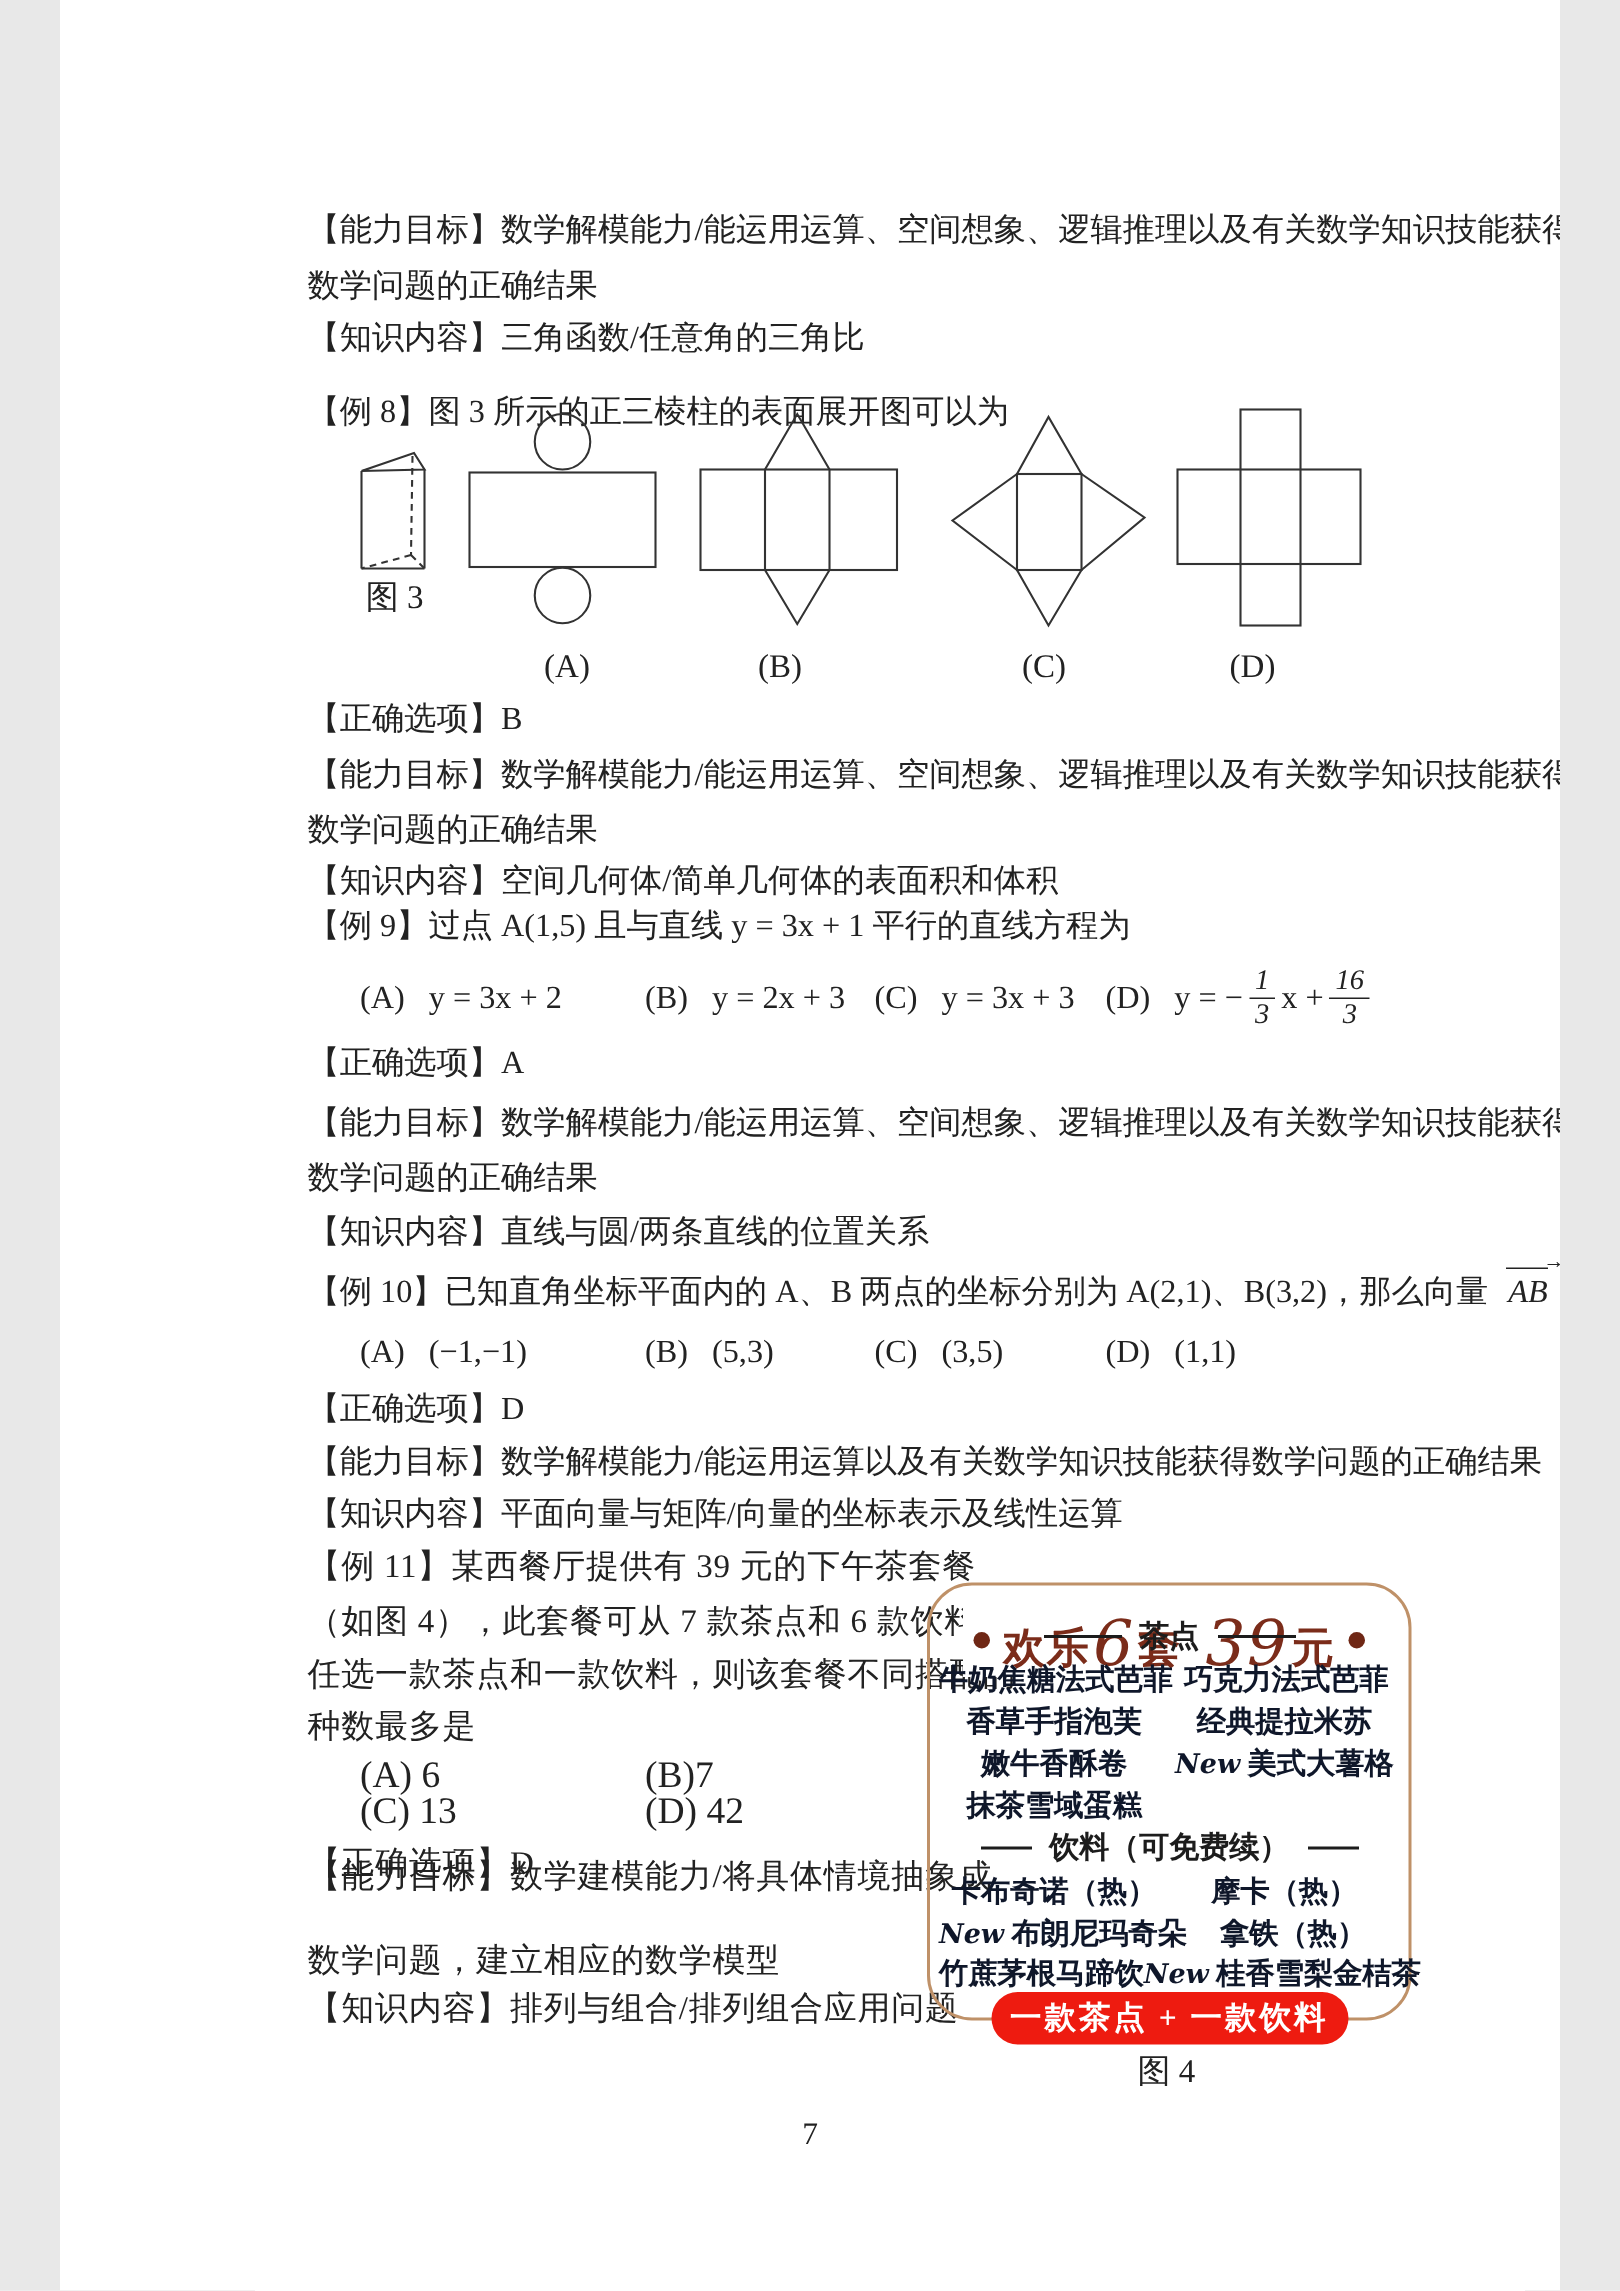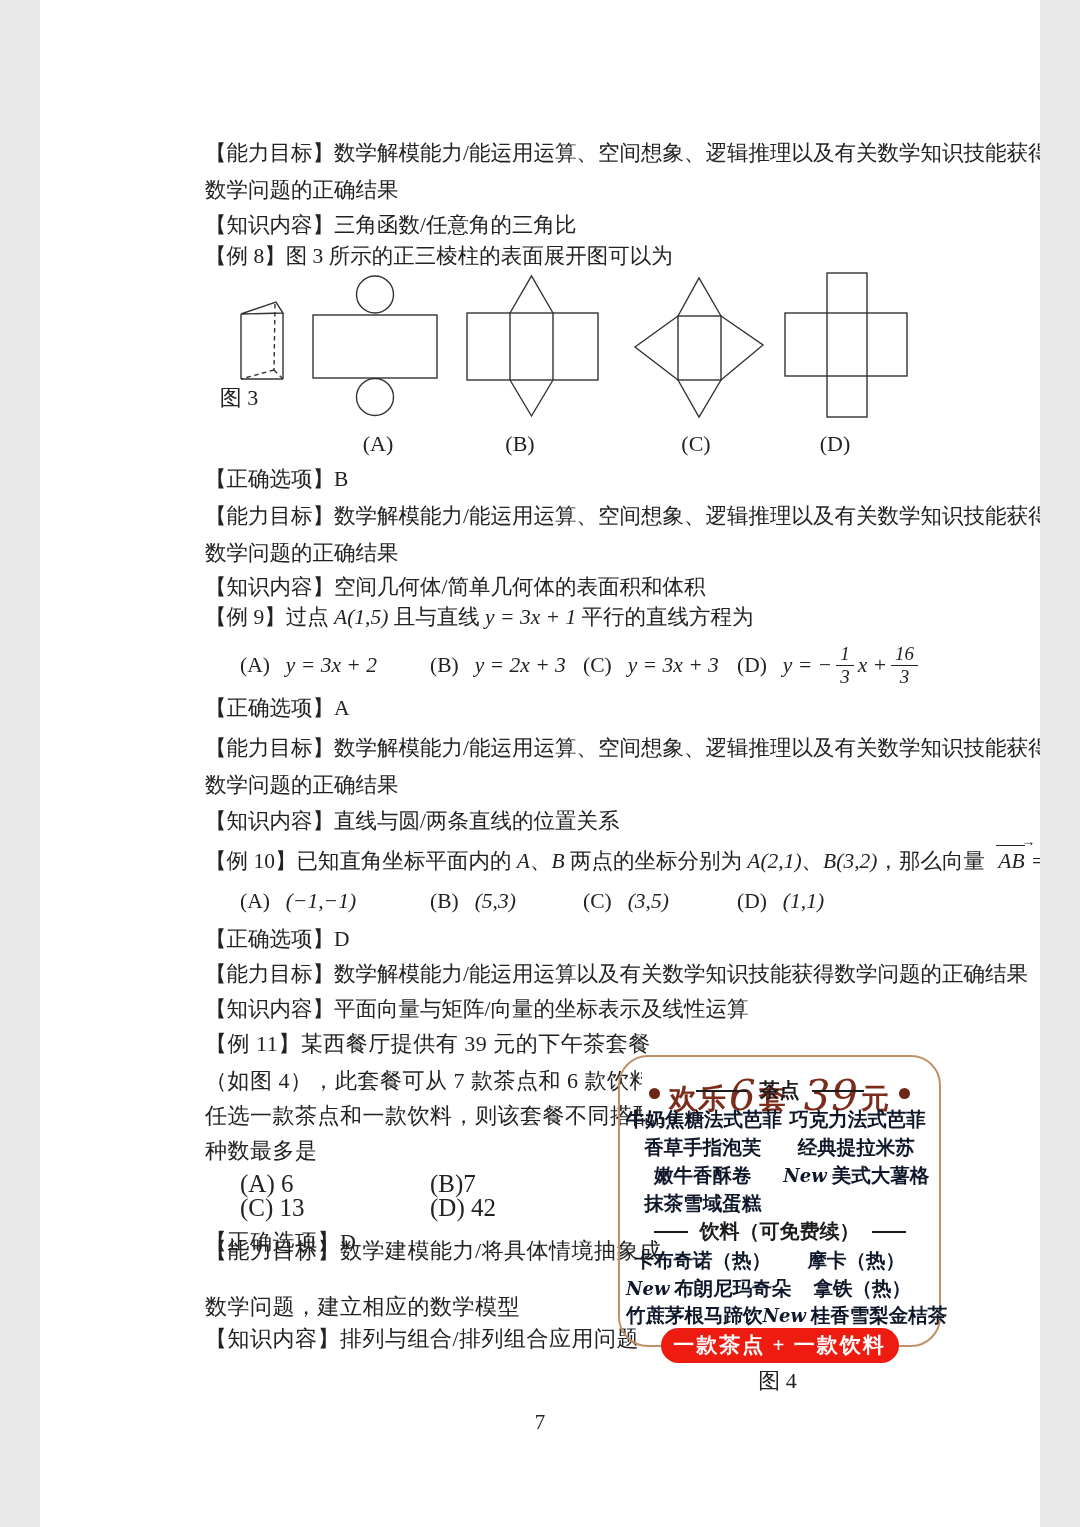--- a/index.html
+++ b/index.html
@@ -8,21 +8,21 @@
     background:#ffffff; overflow:hidden;
     font-family:"Liberation Serif","DejaVu Serif",serif; color:#222;
   }
   .tl { position:absolute; left:165px; font-size:21.5px; line-height:1.3; white-space:nowrap; }
   .cap { position:absolute; font-size:22px; text-align:center; }
   .fig { position:absolute; }
   .fig path, .fig line, .fig rect, .fig circle, .fig polyline, .fig polygon { fill:none; stroke:#333; stroke-width:1.4; }
   .dash { stroke-dasharray:4.5 3.5; }
   .opt { position:absolute; font-size:21.5px; white-space:nowrap; }
   .optflex { display:inline-flex; align-items:center; height:56px; }
-  .mi { font-style:italic; }
+  .mi { }
   .sp { margin-left:16px; }
   .frac { display:inline-block; vertical-align:middle; text-align:center; font-style:italic; font-size:19px; margin:0 4px; line-height:1.05; }
   .frac .fn { display:block; border-bottom:1.5px solid #222; padding:0 4px 1px; }
   .frac .fd { display:block; padding-top:1px; }
   .vec { font-style:italic; position:relative; margin-left:6px; padding:0 2px; }
   .vec::before { content:""; position:absolute; left:0; right:2px; top:-4px; border-top:1.5px solid #222; }
   .vec::after { content:"→"; position:absolute; right:-9px; top:-16px; font-size:14px; font-style:normal; }
   .s11 { font-size:22px; letter-spacing:0.5px; }
   .opt11 { position:absolute; font-size:25px; white-space:nowrap; }
 
@@ -49,32 +49,32 @@
 </style>
 </head>
 <body>
 
 <div class="page">
 
   <div class="tl" style="top:140px">【能力目标】数学解模能力/能运用运算、空间想象、逻辑推理以及有关数学知识技能获得</div>
   <div class="tl" style="top:177px">数学问题的正确结果</div>
   <div class="tl" style="top:212px">【知识内容】三角函数/任意角的三角比</div>
 
-  <div class="tl" style="top:243px">【例 8】图 3 所示的正三棱柱的表面展开图可以为</div>
+  <div class="tl" style="top:261px">【例 8】图 3 所示的正三棱柱的表面展开图可以为</div>
 
   <svg class="fig" style="left:180px;top:293px" width="70" height="92" viewBox="0 0 70 92">
     <polyline points="21,21 56,9 63,20 21,21 63,20"></polyline>
     <line x1="21" y1="21" x2="21" y2="86"></line>
     <line x1="63" y1="20" x2="63" y2="86"></line>
     <line x1="21" y1="86" x2="63" y2="86"></line>
     <line class="dash" x1="55" y1="11" x2="54" y2="77"></line>
     <line class="dash" x1="54" y1="77" x2="21" y2="86"></line>
     <line class="dash" x1="54" y1="77" x2="63" y2="86"></line>
   </svg>
-  <div class="cap" style="left:164px;top:383px;width:70px">图 3</div>
+  <div class="cap" style="left:188px;top:383px;width:70px">图 3</div>
 
   <svg class="fig" style="left:270px;top:272px" width="130" height="147" viewBox="0 0 130 147">
     <circle cx="65" cy="22.5" r="18.5"></circle>
     <rect x="3" y="43" width="124" height="63"></rect>
     <circle cx="65" cy="125" r="18.5"></circle>
   </svg>
 
   <svg class="fig" style="left:424px;top:272px" width="137" height="147" viewBox="0 0 137 147">
     <rect x="3" y="41" width="131" height="67"></rect>
     <line x1="46" y1="41" x2="46" y2="108"></line>

